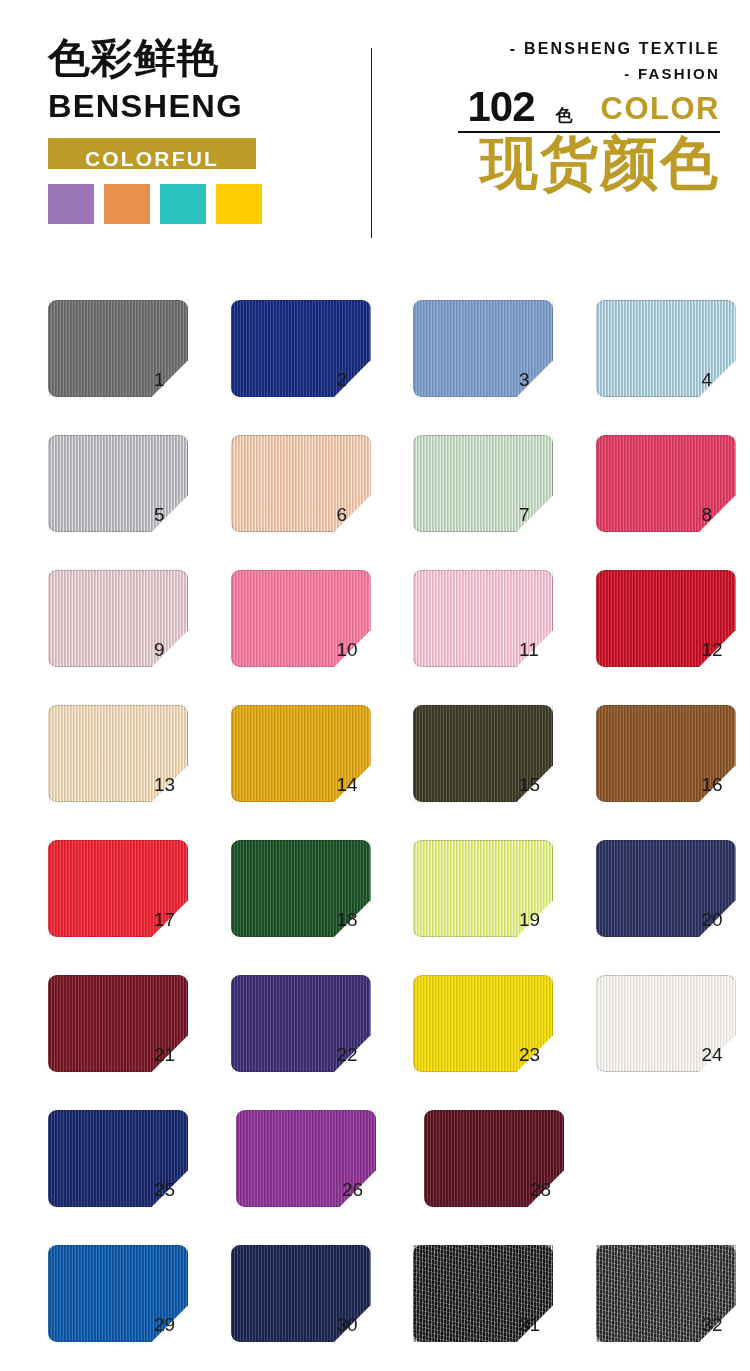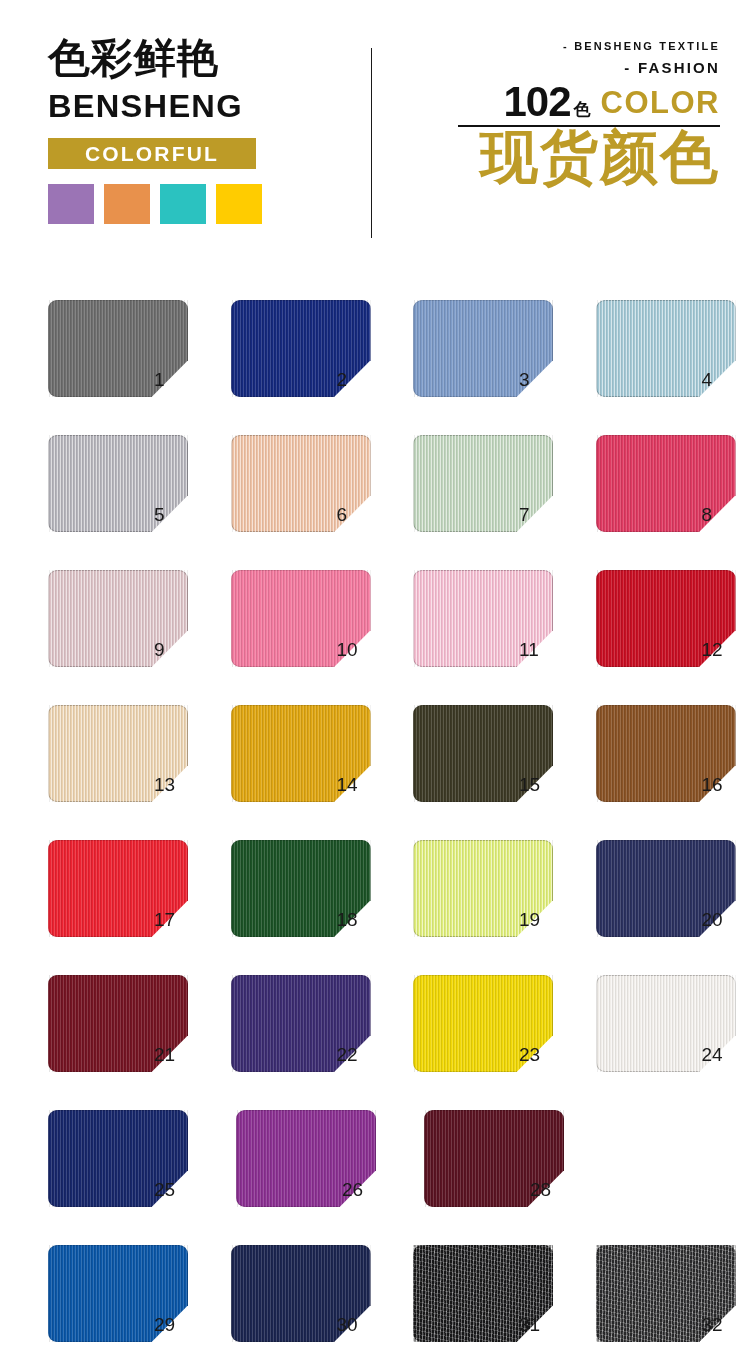--- a/index.html
+++ b/index.html
@@ -58,21 +58,21 @@
     white-space: nowrap;
     transform: scaleX(1.02);
     transform-origin: left center;
   }
   .colorful-banner {
     margin-top: 16px;
     width: 208px;
     height: 31px;
     background: #bd9b27;
     display: flex;
-    align-items: center;
+    align-items: flex-end;
     justify-content: center;
   }
   .colorful-banner span {
     color: #ffffff;
     font-family: "Liberation Sans", sans-serif;
     font-size: 21px;
     font-weight: 700;
     letter-spacing: 2.2px;
     line-height: 1;
   }
@@ -103,29 +103,29 @@
     text-align: right;
   }
   .tagline {
     font-family: "Liberation Sans", sans-serif;
     font-weight: 700;
     color: #111111;
     letter-spacing: 2.2px;
     line-height: 1.1;
     white-space: nowrap;
   }
-  .tagline-1 { font-size: 11px; }
+  .tagline-1 { font-size: 16px; }
   .tagline-2 { font-size: 15px; margin-top: 8px; }
 
   .count-line {
     margin-top: 6px;
     display: flex;
     align-items: flex-end;
     justify-content: flex-end;
-    gap: 3px;
+    gap: 21px;
     white-space: nowrap;
   }
   .count-num {
     font-family: "Liberation Sans", sans-serif;
     font-size: 42px;
     font-weight: 700;
     color: #111111;
     line-height: 0.92;
     letter-spacing: -1px;
   }

